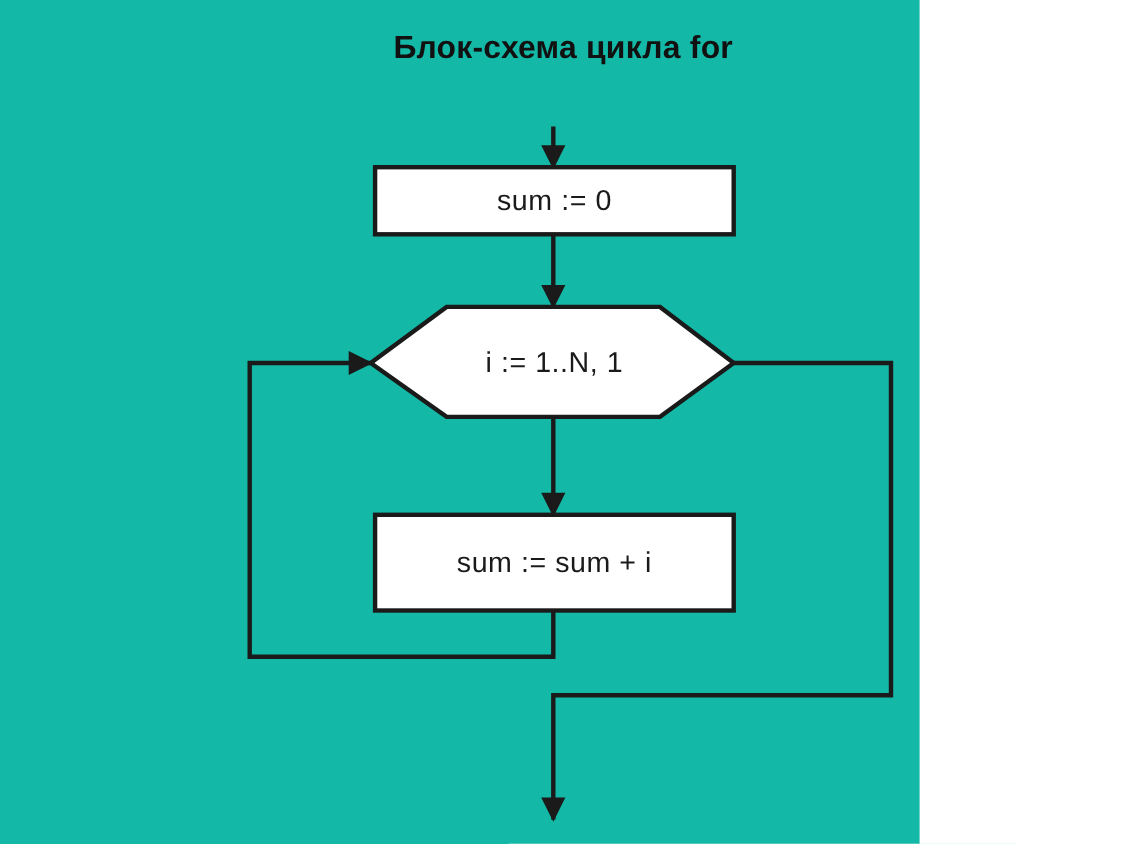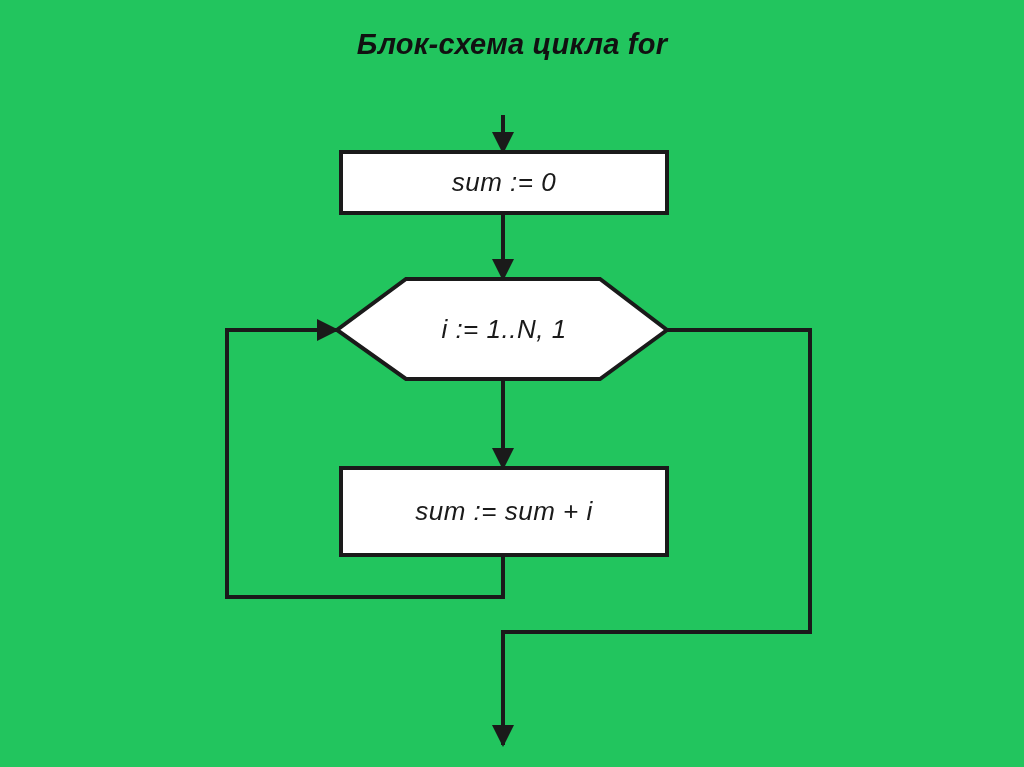--- a/index.html
+++ b/index.html
@@ -10,24 +10,23 @@
   }
   body {
     width: 1024px;
     height: 767px;
     overflow: hidden;
     font-family: "Liberation Sans", sans-serif;
     color: #000000;
   }
   #page {
     position: relative;
-    width: 1024px;
+    width: 836px;
     height: 767px;
-    background: #22c55e;
-    font-style: italic;
+    background: #14b8a6;
   }
   #diagram-title {
     position: absolute;
     left: 0;
     top: 28px;
     width: 1024px;
     text-align: center;
     font-family: "Liberation Sans", sans-serif;
     font-weight: bold;
     font-size: 29px;

